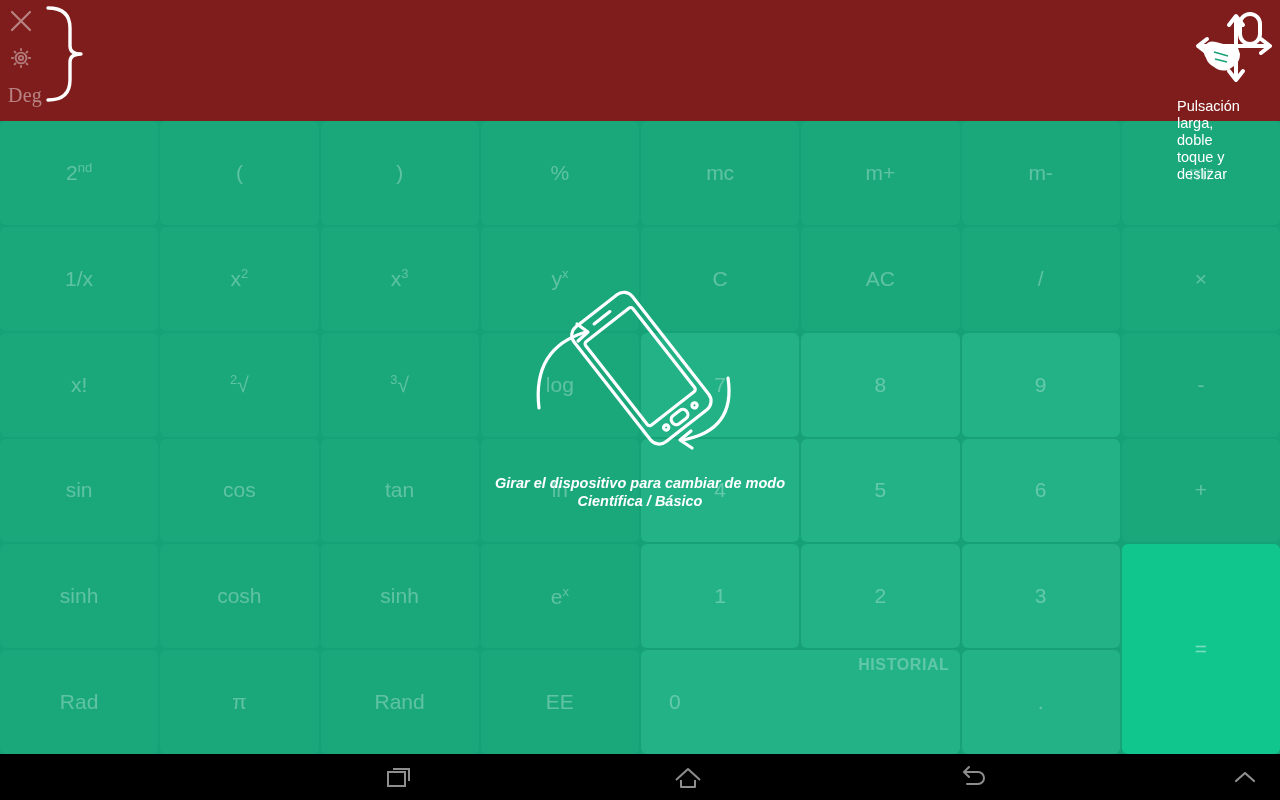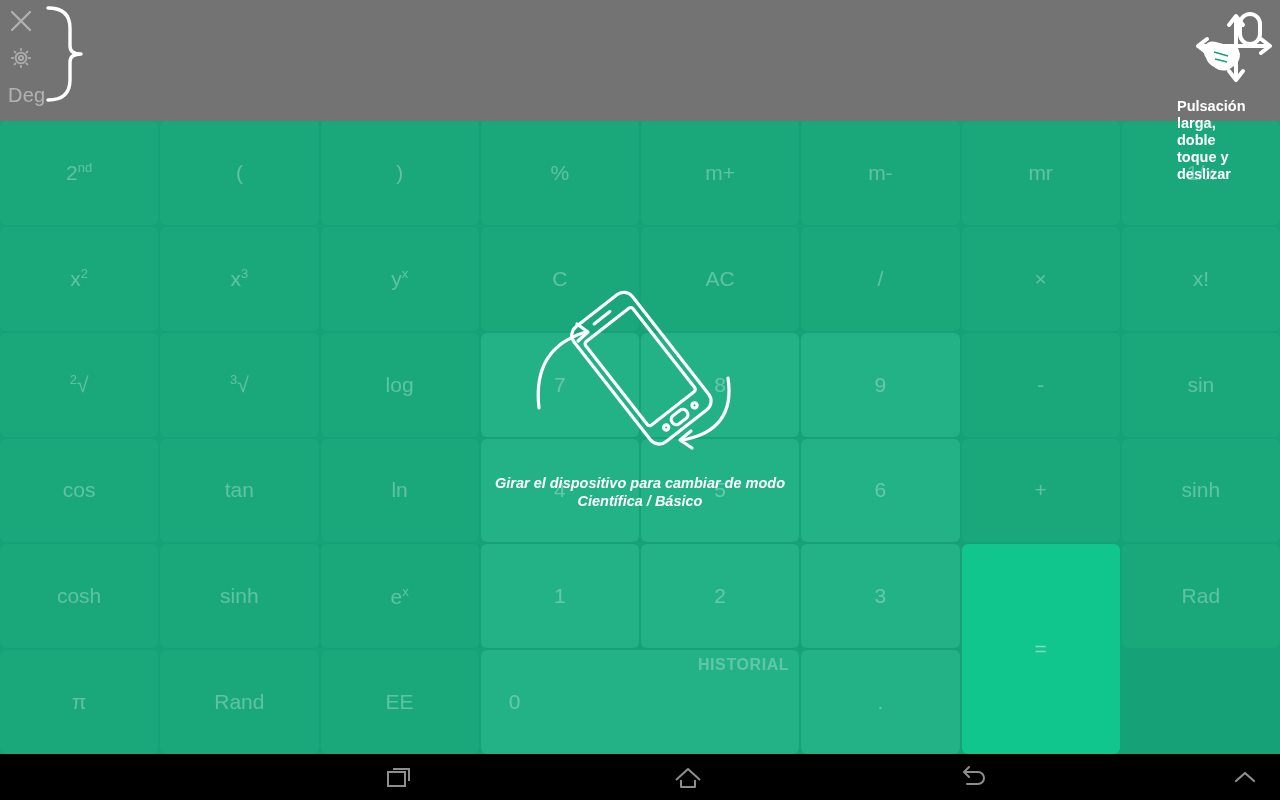--- a/index.html
+++ b/index.html
@@ -12,21 +12,22 @@
   #app {
     position: relative;
     width: 1280px; height: 800px;
     background: #17a176;
   }
 
   
   #top-strip {
     position: absolute; left: 0; top: 0;
     width: 1280px; height: 121px;
-    background: #737373;
+    background: #7f1d1d;
+    font-family: Liberation Serif, serif;
   }
   #close-icon {
     position: absolute; left: 8px; top: 8px;
     width: 26px; height: 26px;
   }
   #gear-icon {
     position: absolute; left: 9px; top: 46px;
     width: 24px; height: 24px;
   }
   #deg-indicator {
@@ -87,21 +88,21 @@
     position: absolute; left: 46px; top: 12px;
     font-size: 14.5px; font-weight: bold; line-height: 20px;
     width: 170px;
   }
 
   #coach-top-right {
     right: 6px; top: 4px; width: 110px;
   }
   #coach-top-right .gesture { display: block; margin: 0 auto 6px 20px; }
   #coach-top-right .txt {
-    font-size: 14.5px; font-weight: bold; line-height: 17px;
+    font-size: 14.5px; font-weight: normal; line-height: 17px;
     padding-left: 13px;
   }
 
   #coach-center {
     left: 440px; top: 290px; width: 400px;
     text-align: center;
     font-style: italic;
   }
   #coach-center .phone { display:block; margin: 0 auto; }
   #coach-center .txt {
@@ -154,20 +155,23 @@
         <span>2<span class="sup">nd</span></span>
       </div>
       <div class="key fn">
         <span>(</span>
       </div>
       <div class="key fn">
         <span>)</span>
       </div>
       <div class="key fn">
         <span>%</span>
+      </div>
+      <div class="key fn">
+        <span>mc</span>
       </div>
       <div class="key fn">
         <span>m+</span>
       </div>
       <div class="key fn">
         <span>m-</span>
       </div>
       <div class="key fn">
         <span>mr</span>
       </div>

